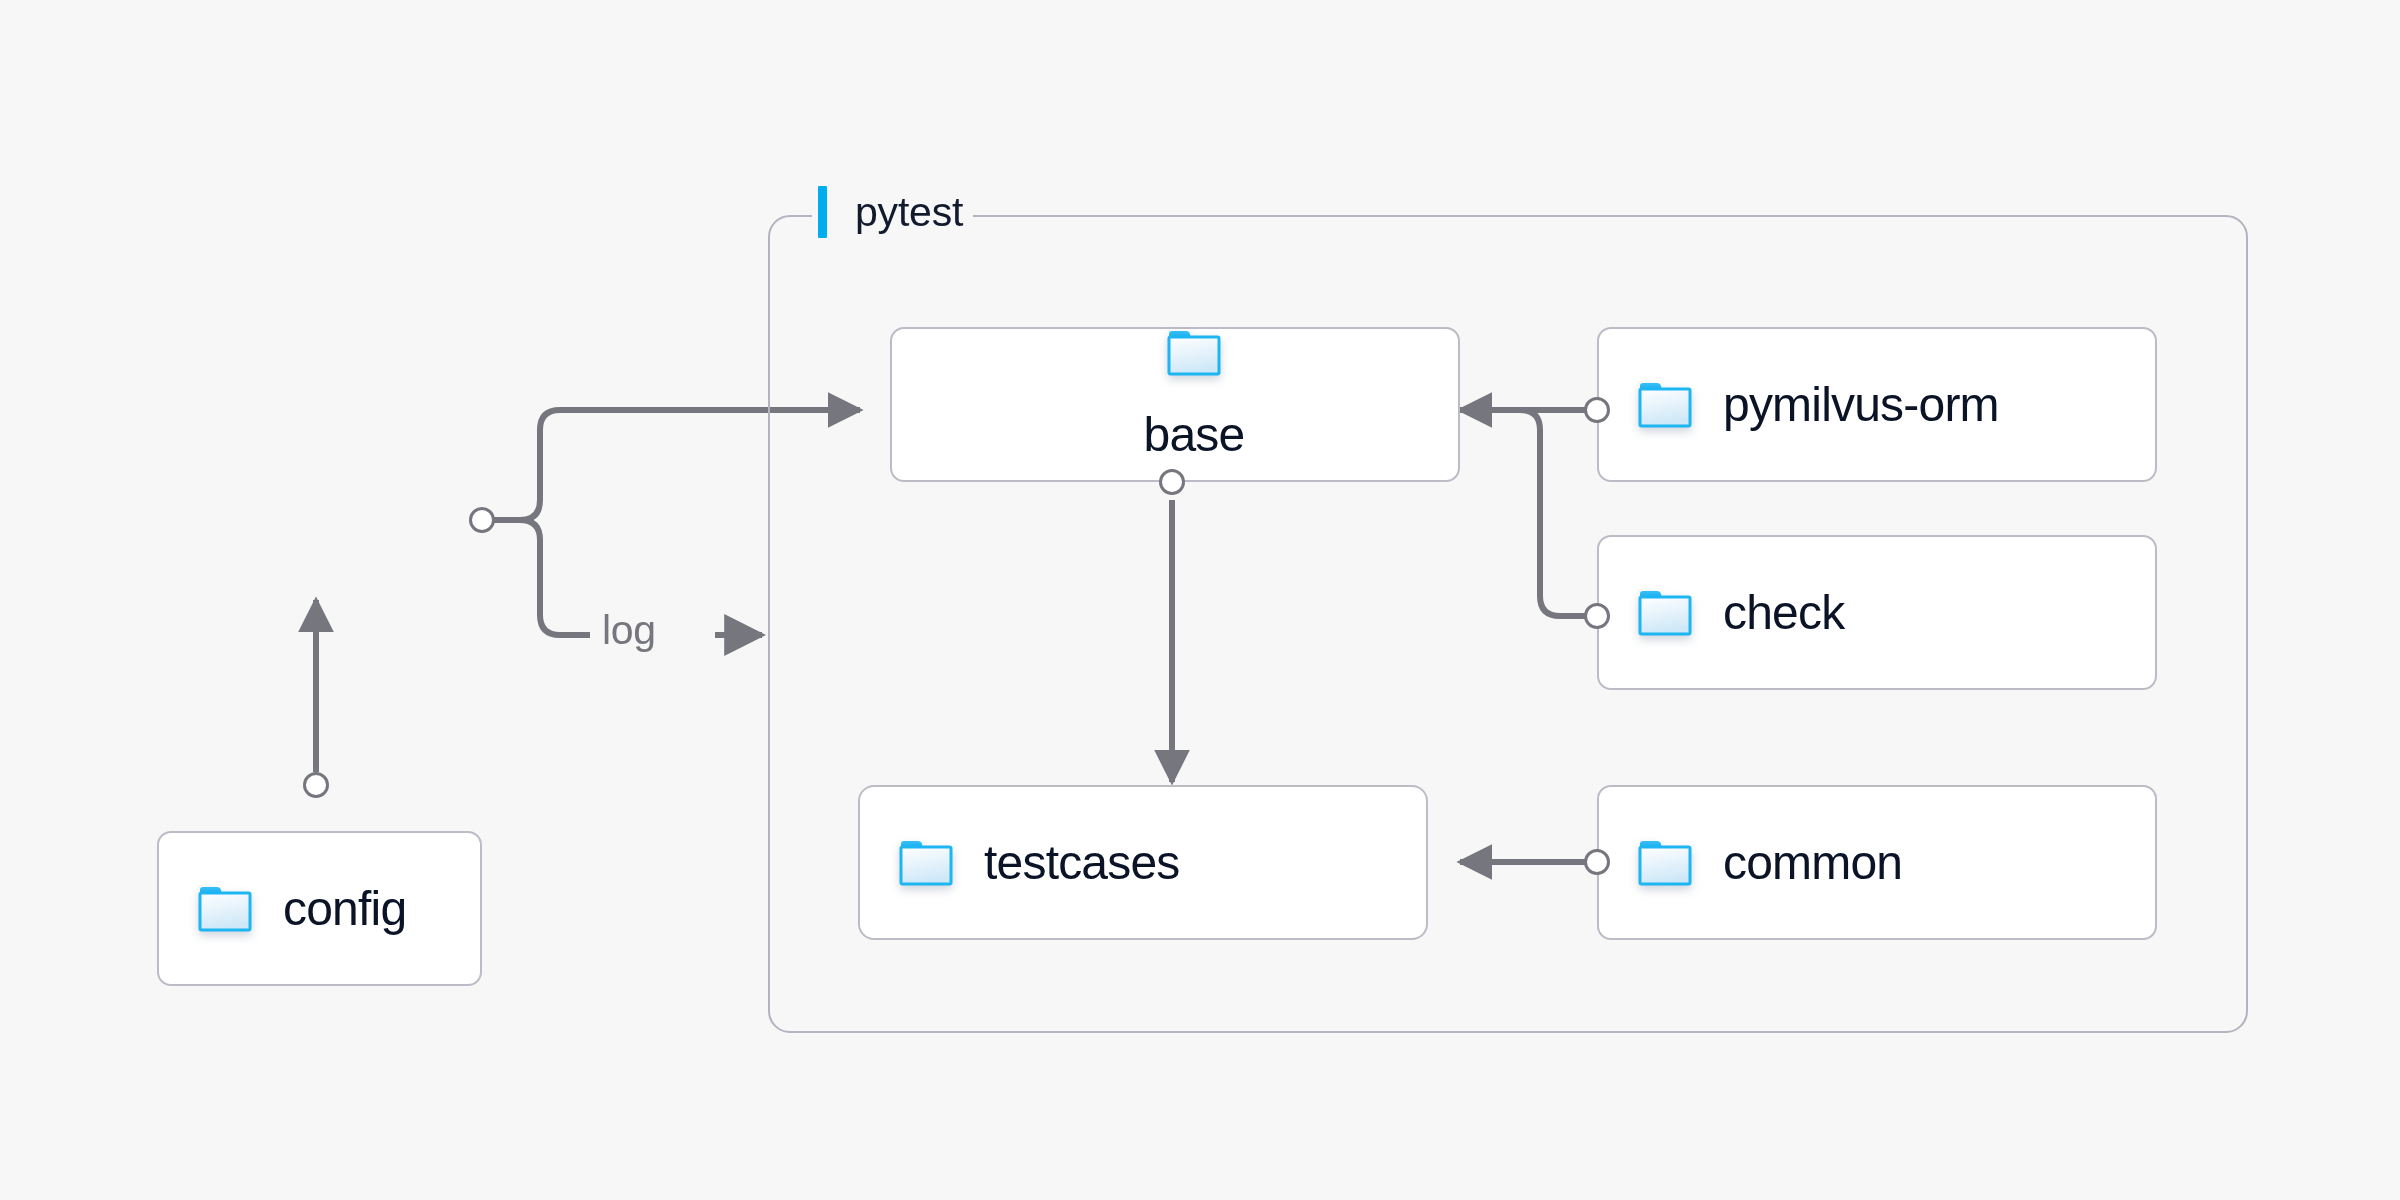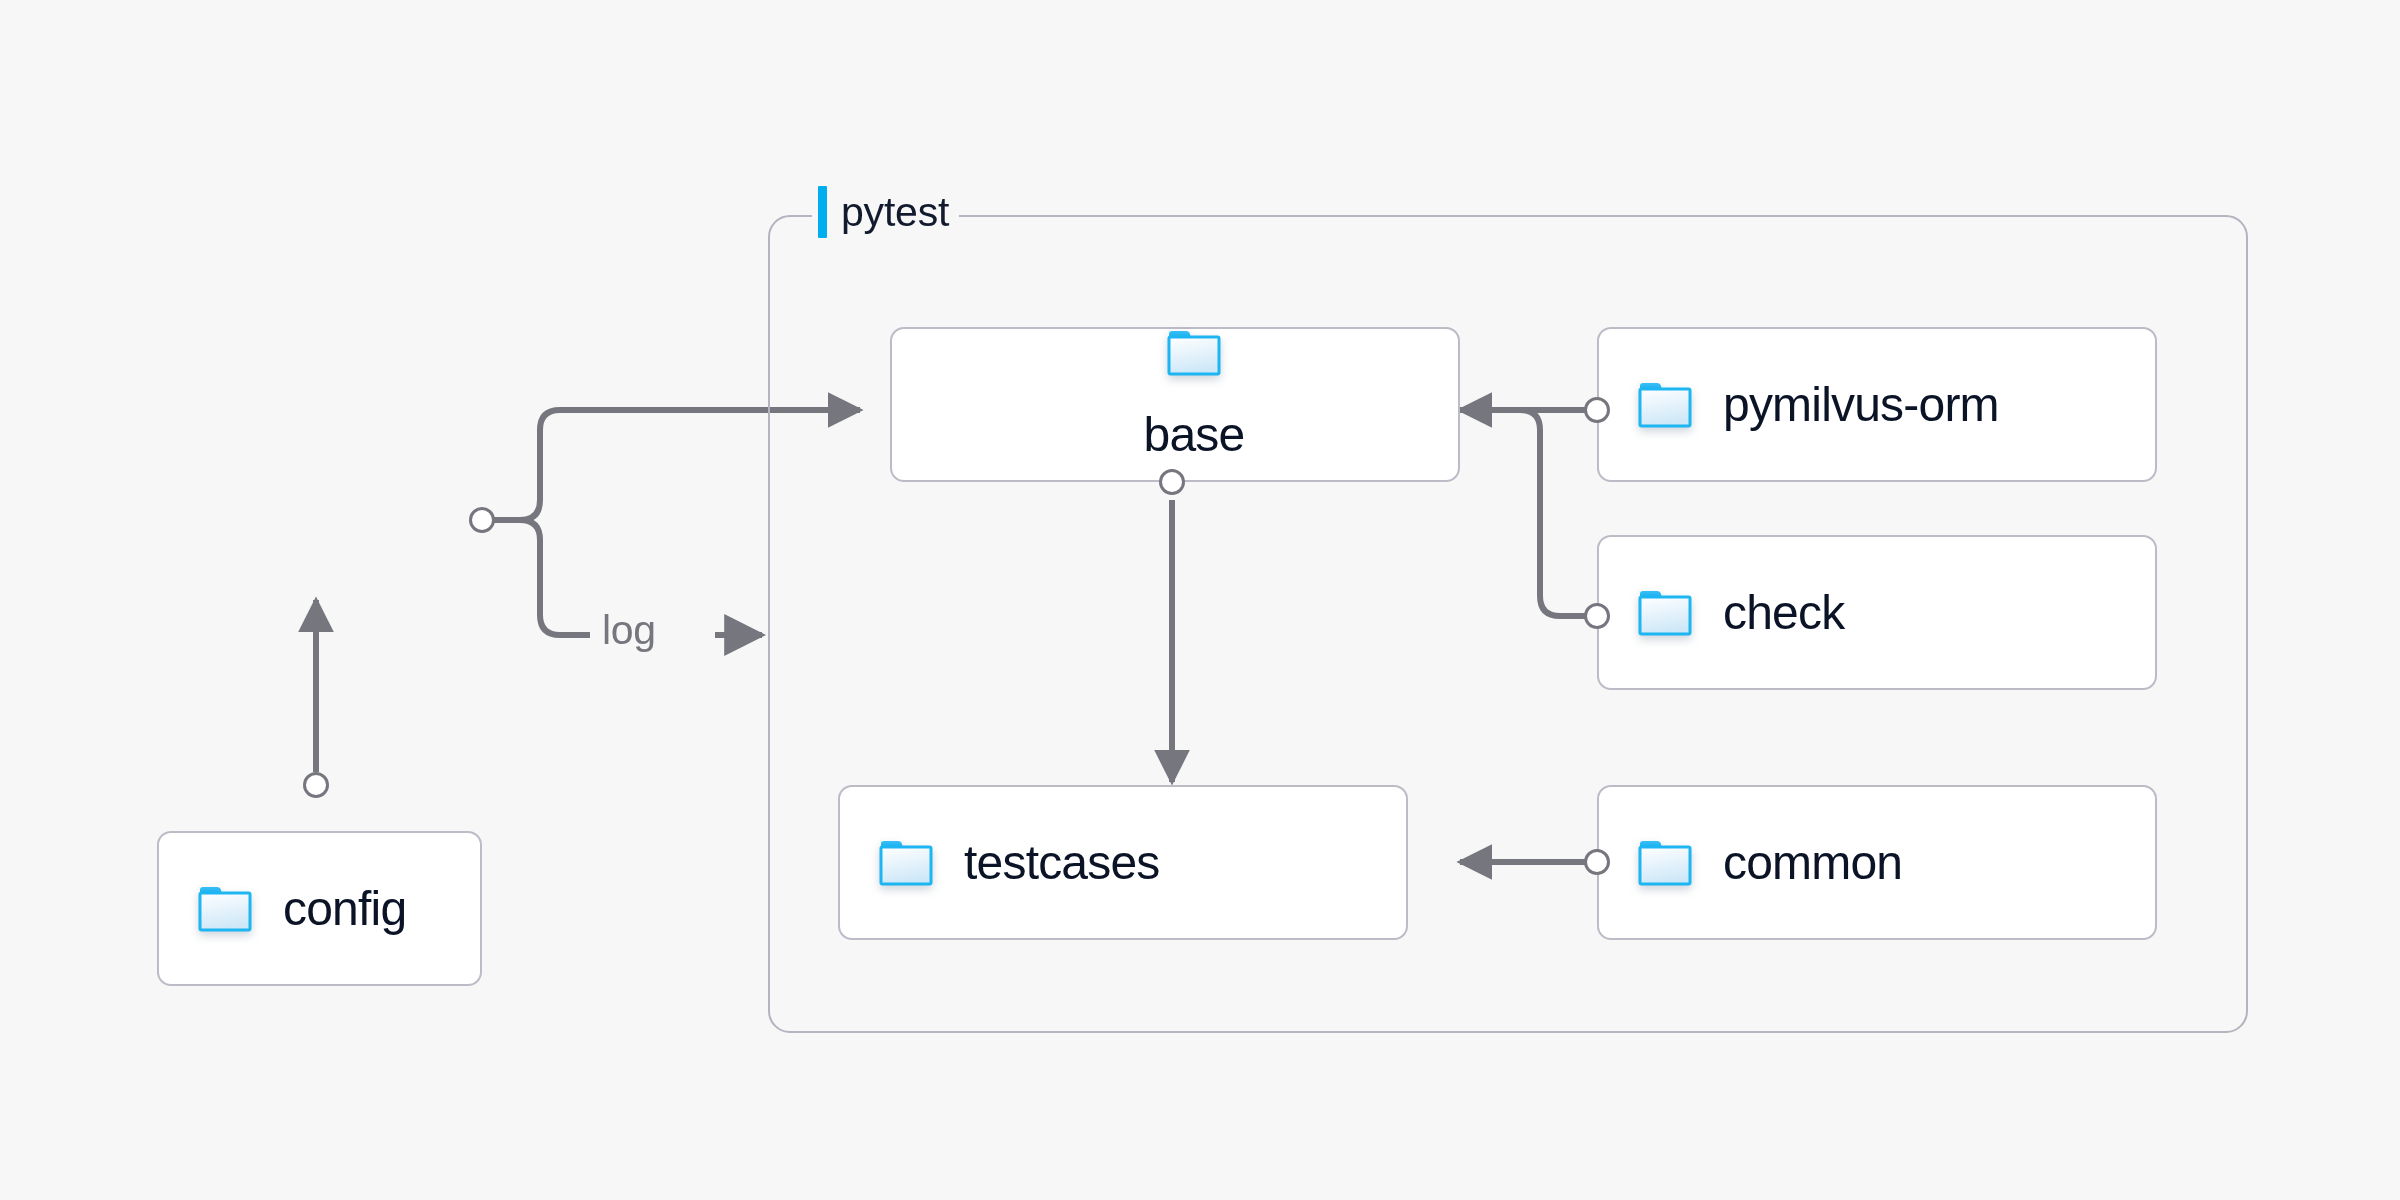--- a/index.html
+++ b/index.html
@@ -28,21 +28,21 @@
     position: absolute;
     border: 2px solid #b5b3bf;
     border-radius: 22px;
     background: transparent;
     box-sizing: border-box;
   }
   .group-label {
     position: absolute;
     display: flex;
     align-items: center;
-    gap: 14px;
+    gap: 28px;
     background: #f7f7f8;
     padding: 0 10px 0 6px;
     height: 54px;
   }
   .group-accent {
     width: 9px;
     height: 52px;
     background: #00aeef;
     border-radius: 1px;
     flex: none;
@@ -167,21 +167,21 @@
     <span class="folder-icon">
       <svg viewBox="0 0 56 48" width="56" height="48" xmlns="http://www.w3.org/2000/svg">
         <path d="M3 10 L3 5 Q3 2 6 2 L20 2 Q23 2 24 5 L25 10 Z" fill="url(#folderTab)"></path>
         <rect x="3" y="8" width="50" height="37" rx="1.5" fill="url(#folderGrad)" stroke="#1db5f2" stroke-width="3"></rect>
       </svg>
     </span>
     <span class="node-label">base</span>
   </div>
   <span class="port" style="left:1159px; top:469px;"></span>
 
-  <div class="node" style="left:838px; top:785px; width:570px; height:155px;">
+  <div class="node" style="left:858px; top:785px; width:570px; height:155px;border-radius:16px;">
     <span class="folder-icon">
       <svg viewBox="0 0 56 48" width="56" height="48" xmlns="http://www.w3.org/2000/svg">
         <path d="M3 10 L3 5 Q3 2 6 2 L20 2 Q23 2 24 5 L25 10 Z" fill="url(#folderTab)"></path>
         <rect x="3" y="8" width="50" height="37" rx="1.5" fill="url(#folderGrad)" stroke="#1db5f2" stroke-width="3"></rect>
       </svg>
     </span>
     <span class="node-label">testcases</span>
   </div>
 
   <div class="node" style="left:1597px; top:327px; width:560px; height:155px;">

